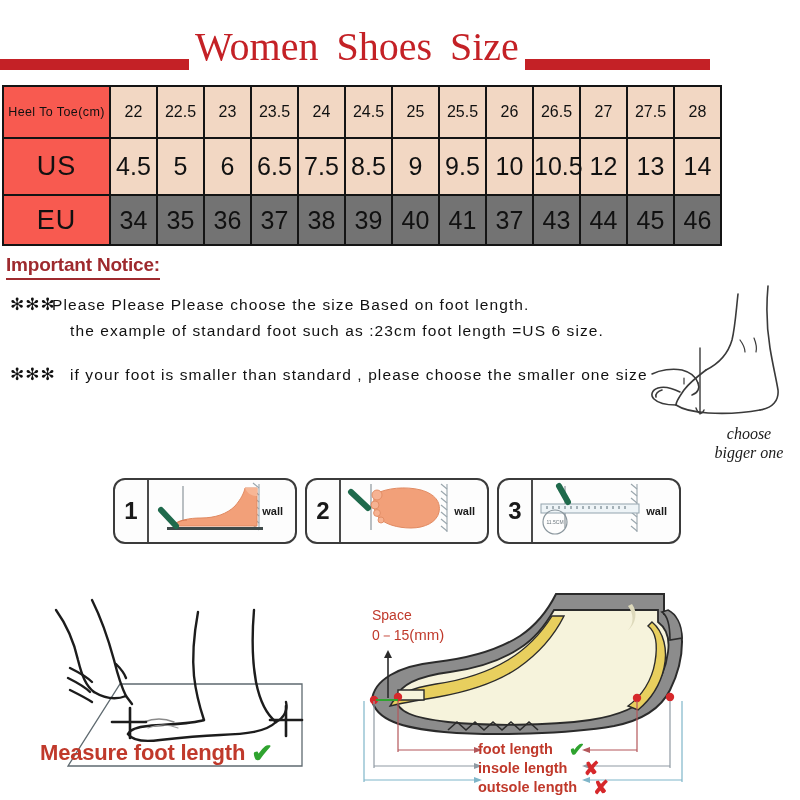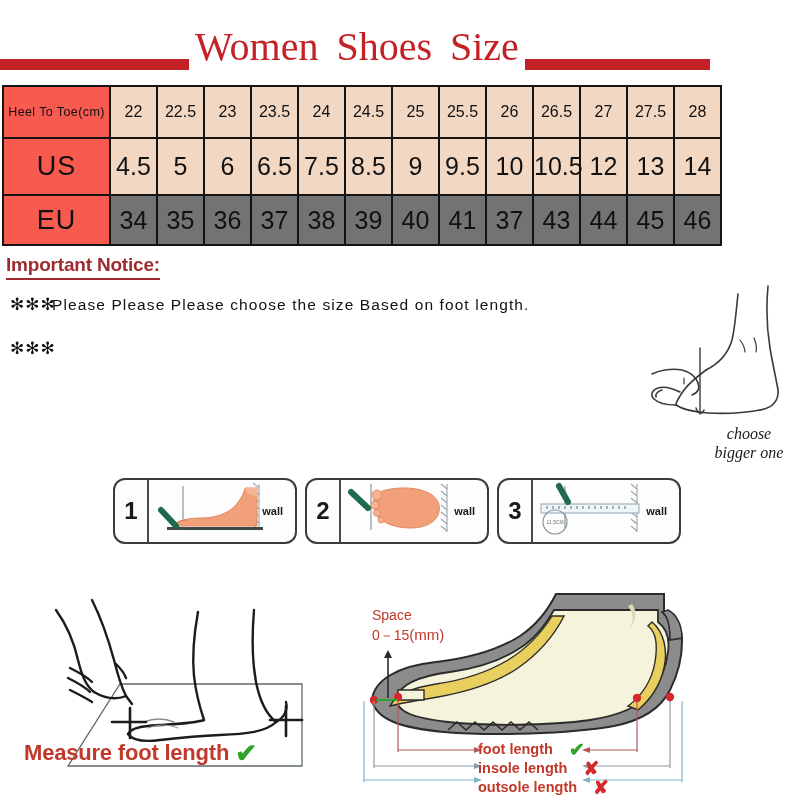--- a/index.html
+++ b/index.html
@@ -131,21 +131,21 @@
   .wall-label{
     position:absolute;right:12px;top:50%;transform:translateY(-50%);
     font-size:11px;font-weight:700;color:#1a1a1a;
   }
 
   
   .measure-art{
     position:absolute;left:8px;top:572px;width:340px;height:226px;
   }
   .measure-cap{
-    position:absolute;left:24px;top:740px;
+    position:absolute;left:40px;top:740px;
     display:flex;gap:6px;
     font-size:22px;font-weight:700;color:#c0392b;
     font-family:"Liberation Sans", sans-serif;
     letter-spacing:-.2px;
   }
   .tick-green{color:#2fa32f;font-size:26px;font-weight:700;line-height:1;}
 
   
   .shoe-art{
     position:absolute;left:352px;top:570px;width:448px;height:230px;
@@ -227,25 +227,27 @@
   </tbody>
 </table>
 
 <div class="notice-head">Important Notice:</div>
 
 <div class="notice-block">
   <div class="note">
     <div class="stars">✻✻✻</div>
     <div class="note-lines">
       <div class="spaced">Please Please Please choose the size Based on foot length.</div>
+      <div class="indent spaced">the example of standard foot such as :23cm foot length =US 6 size.</div>
     </div>
   </div>
   <div class="note">
     <div class="stars">✻✻✻</div>
     <div class="note-lines">
+      <div class="indent spaced">if your foot is smaller than standard , please choose the smaller one size</div>
     </div>
   </div>
 </div>
 
 <div class="foot-sketch">
   <svg width="160" height="150" viewBox="0 0 160 150">
     <g fill="none" stroke="#3a3a3a" stroke-width="1.6" stroke-linecap="round" stroke-linejoin="round">
 
       <path d="M128 4 C126 26 127 48 130 66 C133 84 136 96 138 108 C139 118 133 126 120 128"></path>
       <path d="M98 12 C96 30 95 46 92 58 C88 72 78 82 66 88"></path>

